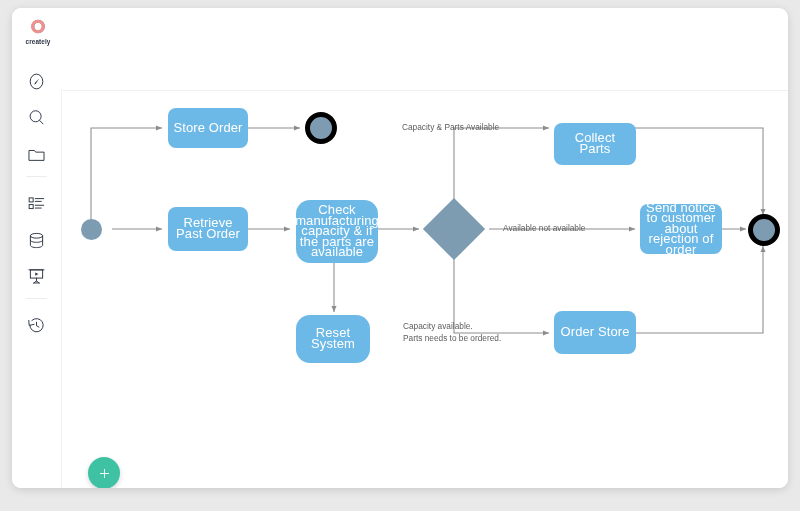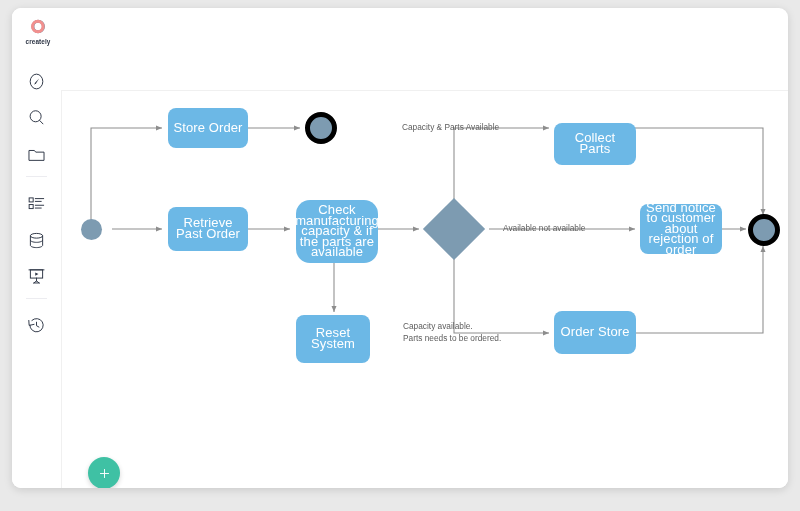--- a/index.html
+++ b/index.html
@@ -219,21 +219,21 @@
     <div class="event-node" style="left:19px; top:128px; width:21px; height:21px;"></div>
 
     <div class="node" style="left:106px; top:17px; width:80px; height:40px;">Store Order</div>
 
     <div class="event-node end" style="left:243px; top:21px; width:32px; height:32px;"></div>
 
     <div class="node" style="left:106px; top:116px; width:80px; height:44px;">Retrieve Past Order</div>
 
     <div class="node" style="left:234px; top:109px; width:82px; height:63px;border-radius:14px;">Check manufacturing capacity &amp; if the parts are available</div>
 
-    <div class="node" style="left:234px; top:224px; width:74px; height:48px;">Reset System</div>
+    <div class="node" style="left:234px; top:224px; width:74px; height:48px;border-radius:14px;">Reset System</div>
 
     <div class="gateway" style="left:370px; top:116px; width:44px; height:44px;"></div>
 
     <div class="node" style="left:492px; top:32px; width:82px; height:42px;">Collect Parts</div>
 
     <div class="node" style="left:578px; top:113px; width:82px; height:50px;">Send notice to customer about rejection of order</div>
 
     <div class="node" style="left:492px; top:220px; width:82px; height:43px;">Order Store</div>
 
     <div class="event-node end" style="left:686px; top:123px; width:32px; height:32px;"></div>

